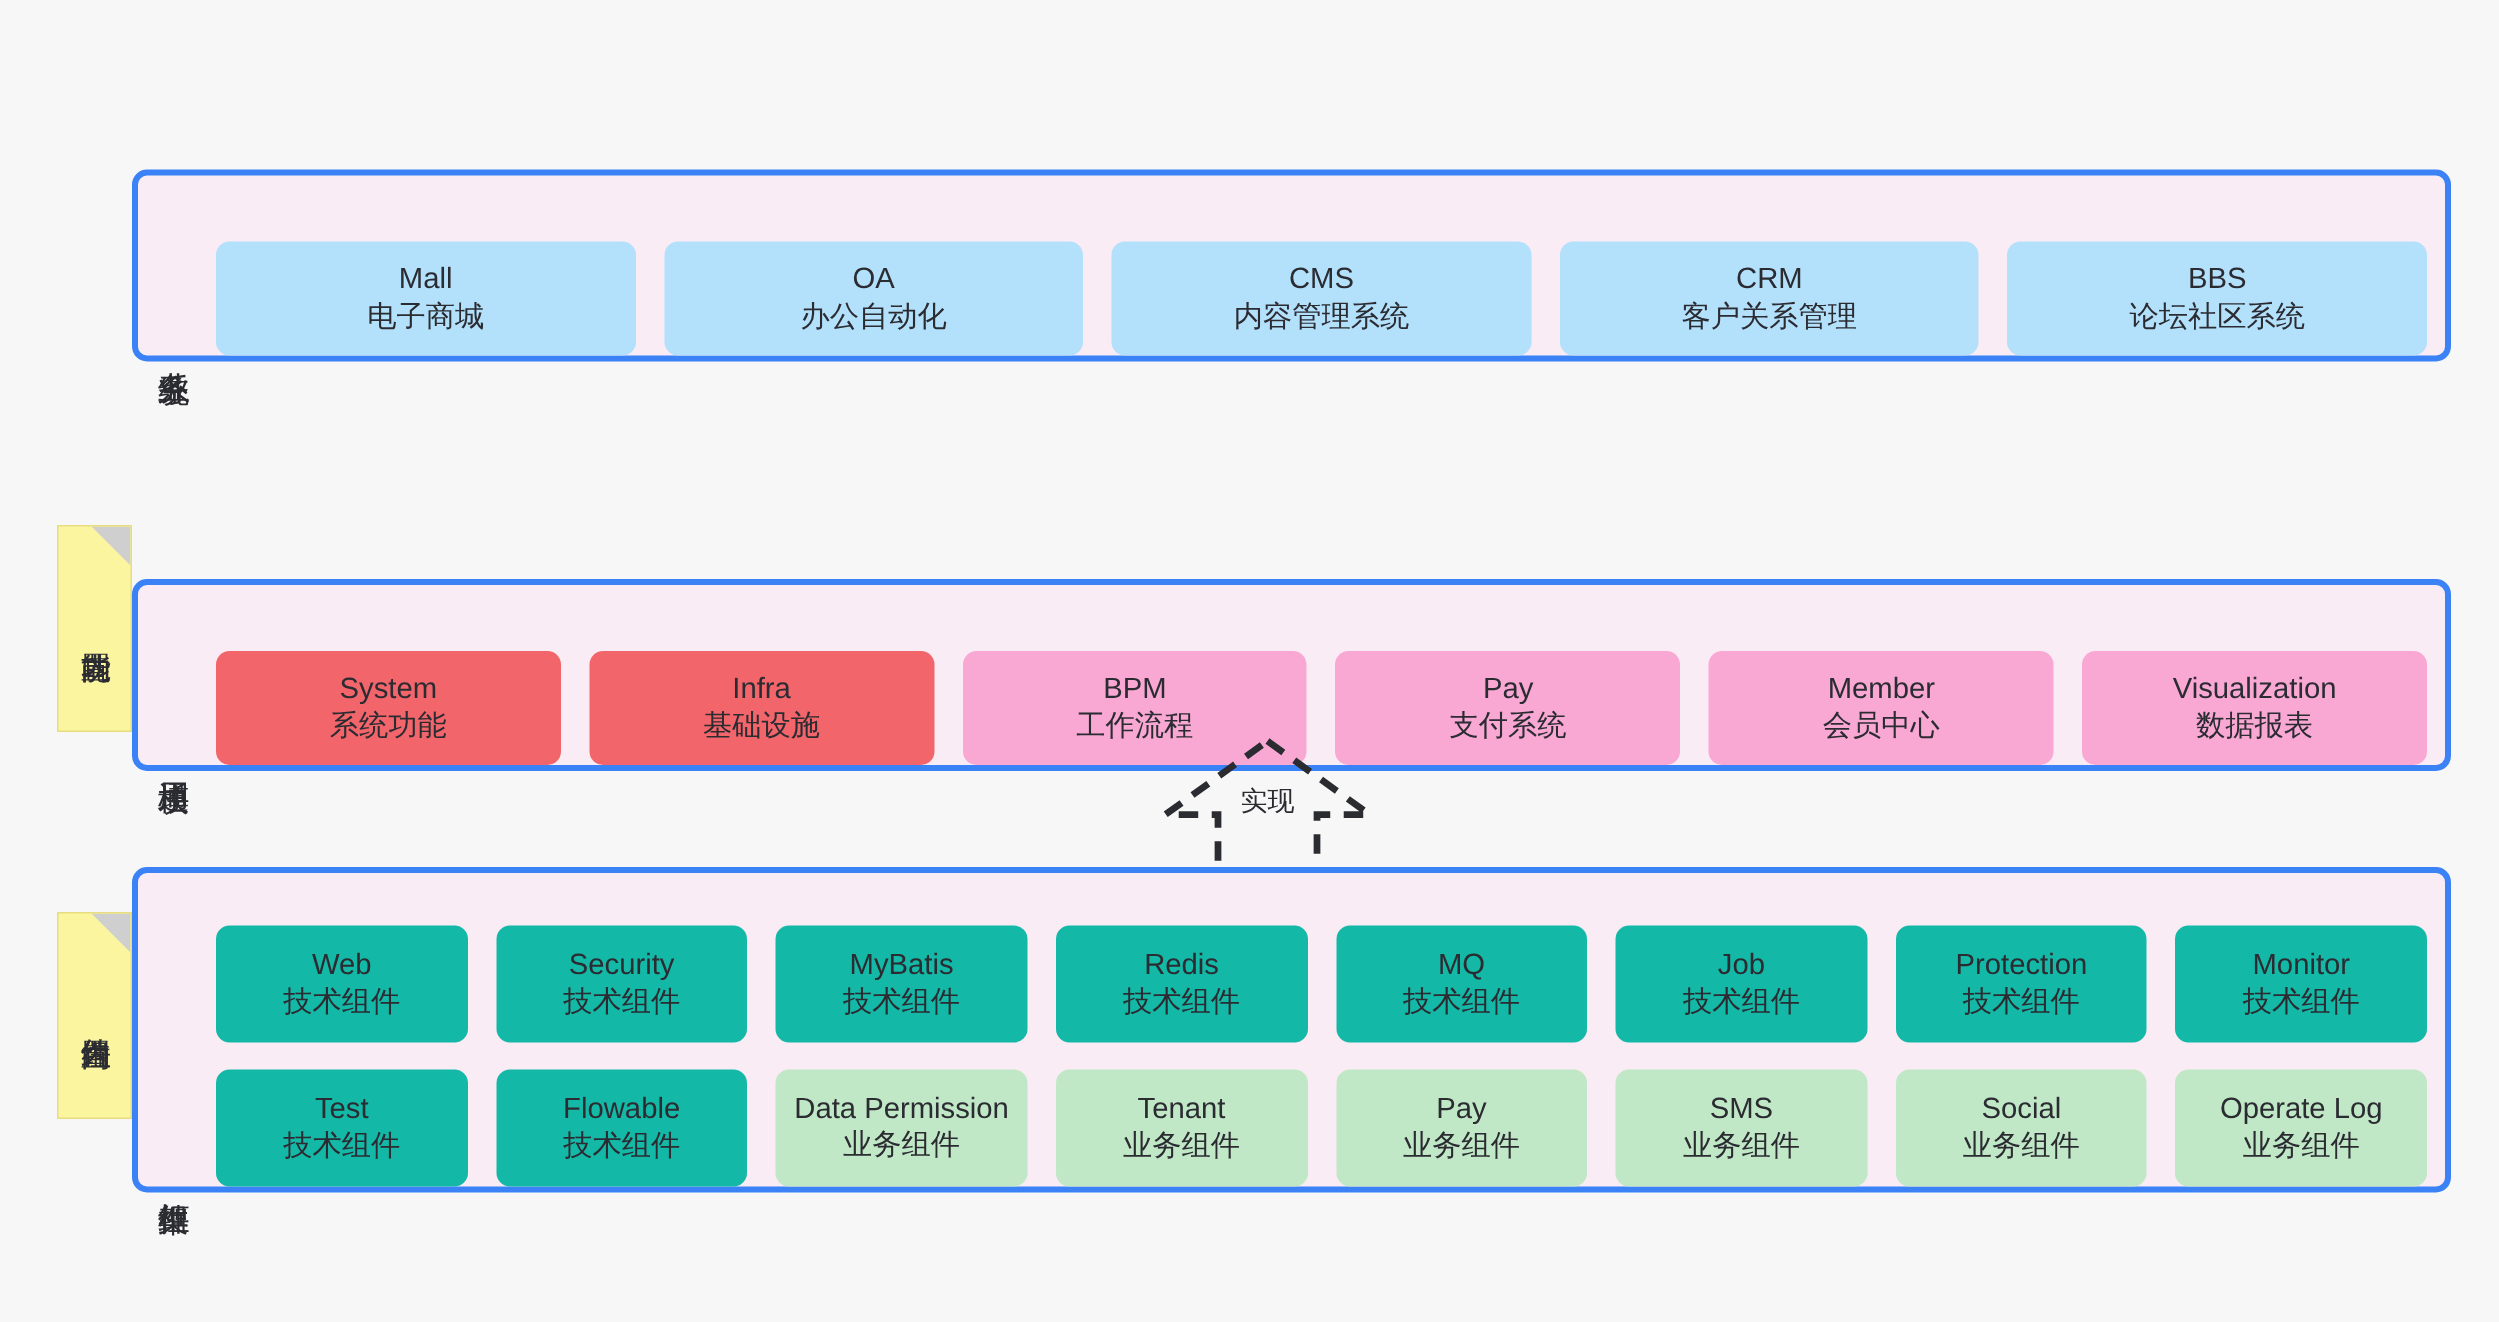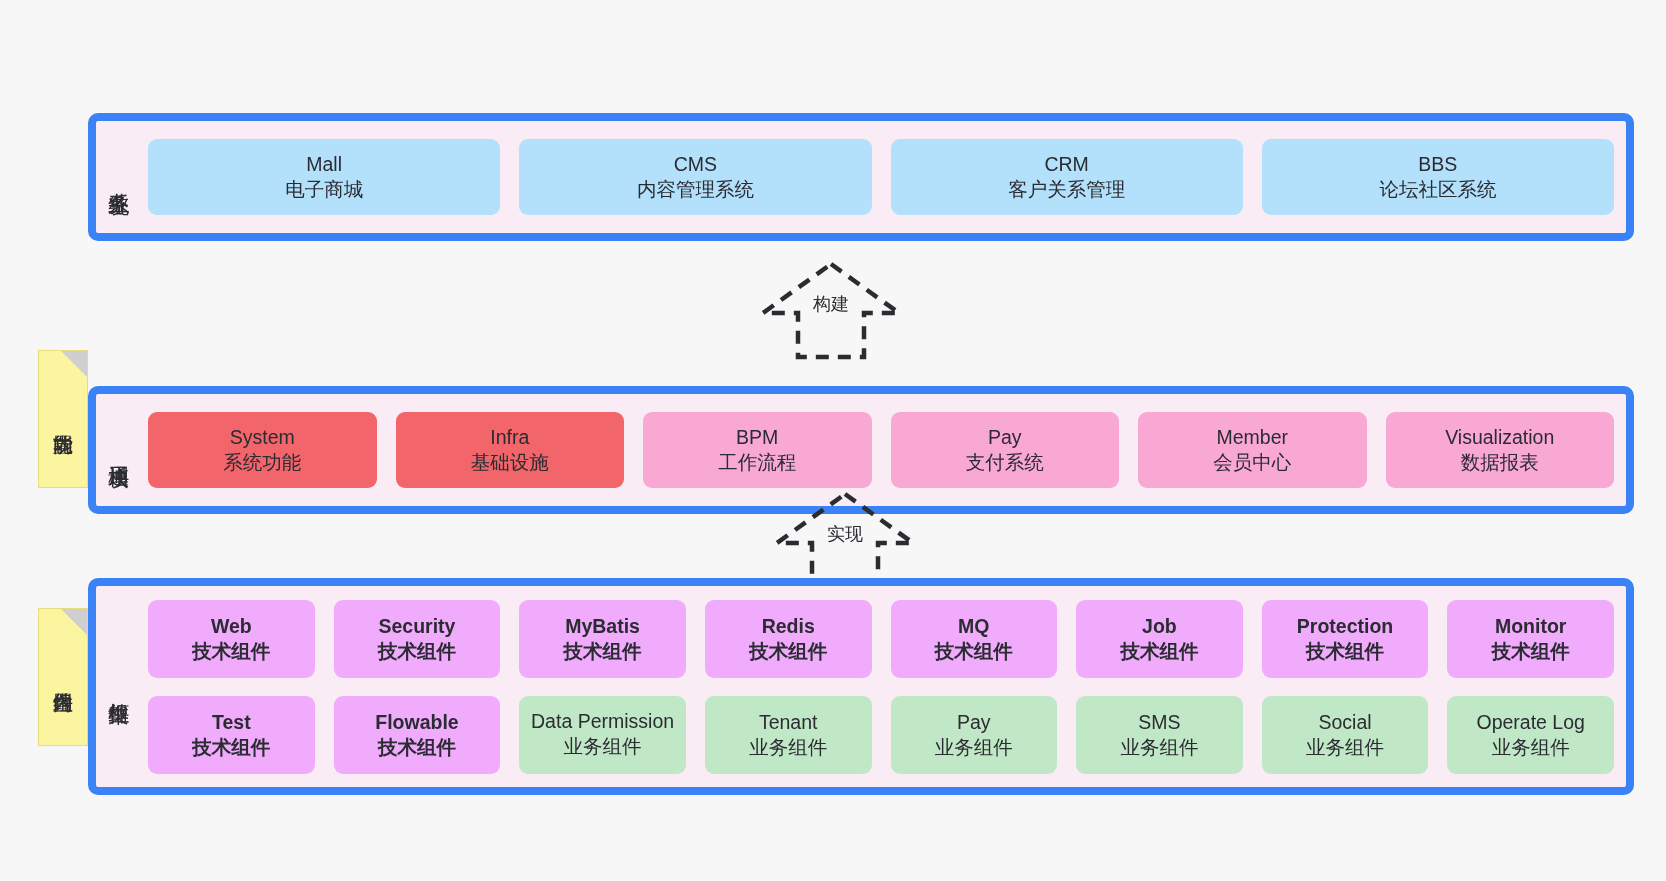--- a/index.html
+++ b/index.html
@@ -14,24 +14,24 @@
     position: relative;
     width: 1666px;
     height: 881px;
     background: #f7f7f7;
   }
 
   
   .layer {
     position: absolute;
     background: #f9ecf5;
-    border: 8px solid #3b82f6;
+    border: 4px solid #3b82f6;
     border-radius: 10px;
     display: flex;
-    align-items: center;
+    align-items: flex-end;
   }
   .layer-title {
     flex: 0 0 auto;
     width: 46px;
     display: flex;
     align-items: center;
     justify-content: center;
     font-size: 21px;
     color: #2b2b32;
     line-height: 1.12;
@@ -67,21 +67,21 @@
     padding: 6px 4px;
   }
   .cell .t1 { font-size: 19.5px; }
   .cell .t2 { font-size: 19.5px; }
   .cell.three .t1 { line-height: 1.2; }
 
   
   .blue        { background: #b3e0fb; }
   .red-strong  { background: #f2656a; }
   .red-light   { background: #f9a8d4; }
-  .green-strong{ background: #f0abfc; font-weight: bold; }
+  .green-strong{ background: #14b8a6; }
   .green-light { background: #c0e8c6; }
 
   
   #layer-business  { left: 88px;  top: 113px; width: 1546px; height: 128px; }
   #layer-common    { left: 88px;  top: 349px; width: 1546px; height: 128px; margin-top: 37px; }
   #layer-framework { left: 88px;  top: 578px; width: 1546px; height: 217px; }
 
   #layer-business  .layer-body { padding: 0 12px 0 6px; }
   #layer-business  .row, #layer-common .row { height: 76px; }
   #layer-framework .row { height: 78px; }
@@ -139,41 +139,39 @@
 
   <div class="layer" id="layer-business">
     <div class="layer-title">业务系统</div>
     <div class="layer-body">
       <div class="row">
         <div class="cell blue">
           <span class="t1">Mall</span>
           <span class="t2">电子商城</span>
         </div>
         <div class="cell blue">
+          <span class="t1">OA</span>
+          <span class="t2">办公自动化</span>
+        </div>
+        <div class="cell blue">
           <span class="t1">CMS</span>
           <span class="t2">内容管理系统</span>
         </div>
         <div class="cell blue">
           <span class="t1">CRM</span>
           <span class="t2">客户关系管理</span>
         </div>
         <div class="cell blue">
           <span class="t1">BBS</span>
           <span class="t2">论坛社区系统</span>
         </div>
       </div>
     </div>
   </div>
 
-  <div class="arrow" id="arrow-build">
-    <svg viewBox="0 0 150 105" xmlns="http://www.w3.org/2000/svg">
-      <path d="M75 6 L143 55 L108 55 L108 99 L42 99 L42 55 L7 55 Z" fill="none" stroke="#2b2b32" stroke-width="4.5" stroke-dasharray="13 9" stroke-linejoin="miter"></path>
-    </svg>
-    <div class="arrow-label">构建</div>
-  </div>
 
   <div class="note" id="note-common">
     <span class="fold"></span>
     <span>内置功能</span>
   </div>
   <div class="layer" id="layer-common">
     <div class="layer-title">通用模块</div>
     <div class="layer-body">
       <div class="row">
         <div class="cell red-strong">

